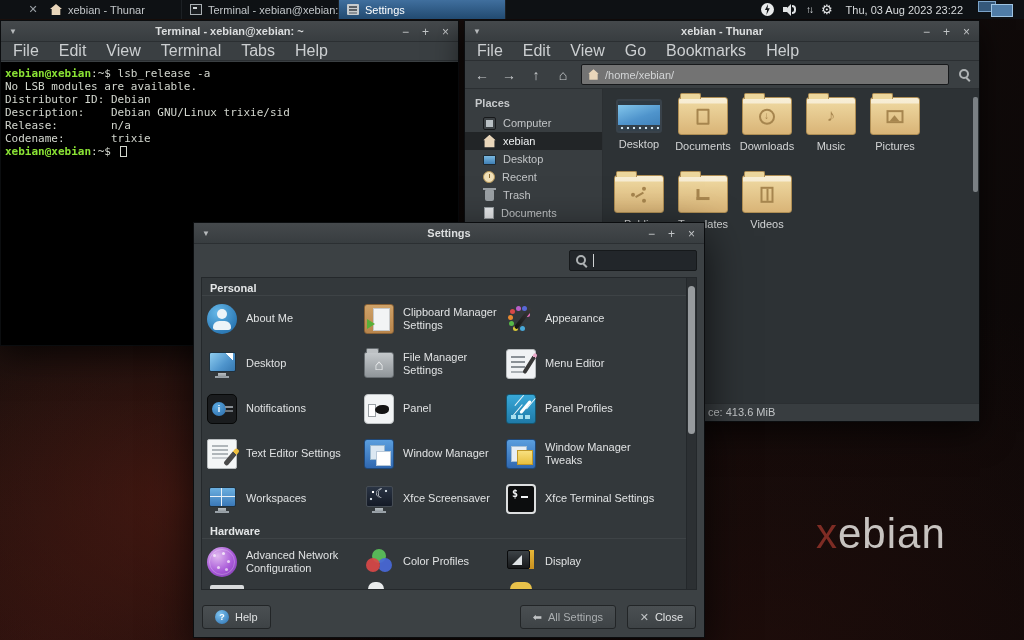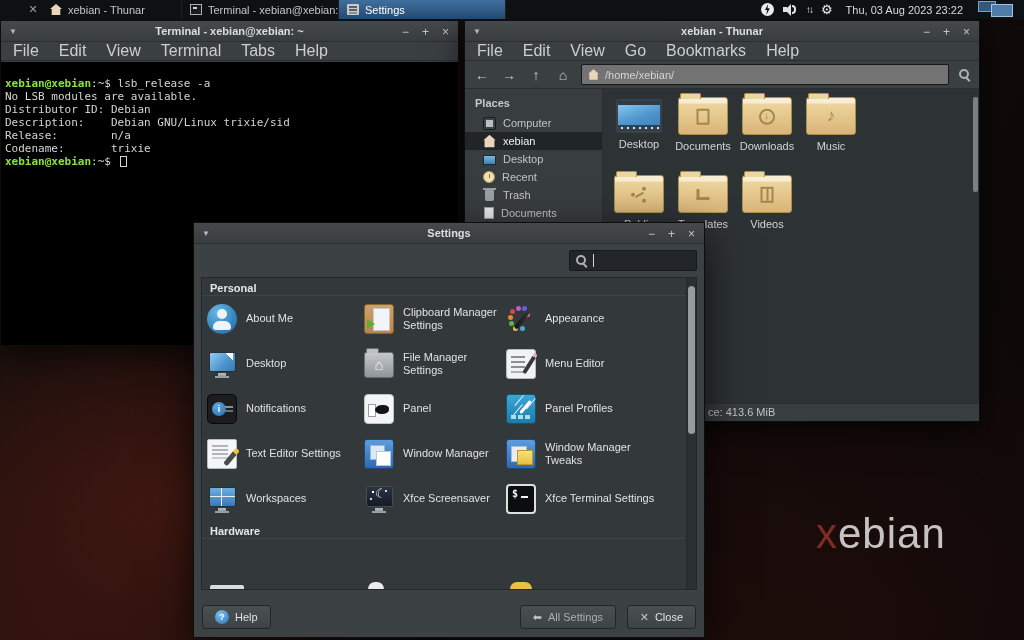--- a/index.html
+++ b/index.html
@@ -44,21 +44,21 @@
   .win{position:absolute;border:1px solid #0b0d0f;box-shadow:0 10px 30px rgba(0,0,0,.65);background:#3a3f42;}
   .titlebar{height:21px;background:linear-gradient(#45494c,#383d40);display:flex;align-items:center;position:relative;border-bottom:1px solid #2b2f32;}
   .tb-arrow{position:absolute;left:8px;top:0;height:21px;display:flex;align-items:center;color:#b6b9bb;font-size:8px;}
   .tb-title{flex:1;text-align:center;font-weight:bold;font-size:11px;color:#dcdedf;}
   .tb-controls{position:absolute;right:9px;top:0;height:21px;display:flex;align-items:center;gap:13px;color:#c2c5c7;font-size:12px;}
   .tb-controls span{cursor:default;line-height:1;}
   .menubar{height:19px;background:#3a3f42;display:flex;align-items:center;border-bottom:1px solid #2b2f32;padding-left:2px;}
   .menu-item{padding:0 10px;font-size:16px;color:#cccfd1;}
   
   #terminal{left:0;top:20px;width:459px;height:326px;z-index:10;}
-  .term-body{position:absolute;top:41px;bottom:0;left:0;right:0;background:#000;padding:15px 4px;}
+  .term-body{position:absolute;top:41px;bottom:0;left:0;right:0;background:#000;padding:5px 4px;}
   .term-body pre{margin:0;font:11px/13px "DejaVu Sans Mono",monospace;color:#d3d7cf;}
   .prompt{color:#8ae234;font-weight:bold;}
   .cursor{display:inline-block;width:7px;height:11px;border:1px solid #d3d7cf;vertical-align:-2px;margin-left:2px;}
   
   #thunar{left:464px;top:20px;width:516px;height:402px;z-index:15;}
   .toolbar{height:28px;display:flex;align-items:center;gap:9px;padding:0 8px;background:#3a3f42;border-bottom:1px solid #2b2f32;}
   .nav-btn{color:#c9ccce;font-size:14px;width:18px;text-align:center;line-height:1;}
   .pathbar{flex:1;height:21px;background:#737373;border:1px solid #17191b;border-radius:2px;display:flex;align-items:center;gap:6px;padding:0 6px;color:#d3d5d6;font-size:11px;}
   .mag{width:13px;height:13px;position:relative;flex:none;}
   .mag::before{content:"";position:absolute;left:1px;top:1px;width:6px;height:6px;border:2px solid #aeb2b4;border-radius:50%;}
@@ -323,20 +323,26 @@
             <span class="emblem em-down"></span>
           </span>
           <div class="flabel">Downloads</div>
         </div>
         <div class="fcell" style="left: 196px; top: 8px;">
           <span class="folder">
             <span class="emblem em-note">♪</span>
           </span>
           <div class="flabel">Music</div>
         </div>
+        <div class="fcell" style="left: 260px; top: 8px;">
+          <span class="folder">
+            <span class="emblem em-photo"></span>
+          </span>
+          <div class="flabel">Pictures</div>
+        </div>
         <div class="fcell" style="left: 4px; top: 86px;">
           <span class="folder">
             <span class="emblem em-share"></span>
           </span>
           <div class="flabel">Public</div>
         </div>
         <div class="fcell" style="left: 68px; top: 86px;">
           <span class="folder">
             <span class="emblem em-template"></span>
           </span>
@@ -427,20 +433,34 @@
           <div class="s-item">
             <span class="sicon i-screensaver"></span>
             <span class="s-label">Xfce Screensaver</span>
           </div>
           <div class="s-item">
             <span class="sicon i-terminal-settings"></span>
             <span class="s-label">Xfce Terminal Settings</span>
           </div>
         </div>
         <div class="sec-h">Hardware</div>
+        <div class="s-grid">
+          <div class="s-item">
+            <span class="sicon i-network"></span>
+            <span class="s-label">Advanced Network Configuration</span>
+          </div>
+          <div class="s-item">
+            <span class="sicon i-color-profiles"></span>
+            <span class="s-label">Color Profiles</span>
+          </div>
+          <div class="s-item">
+            <span class="sicon i-display"></span>
+            <span class="s-label">Display</span>
+          </div>
+        </div>
       </div>
     <div id="peek-row">
         <span class="peek peek-1"></span>
         <span class="peek peek-2"></span>
         <span class="peek peek-3"></span>
       </div>
     <div class="sbar">
         <span class="sthumb"></span>
       </div>
   </div>

